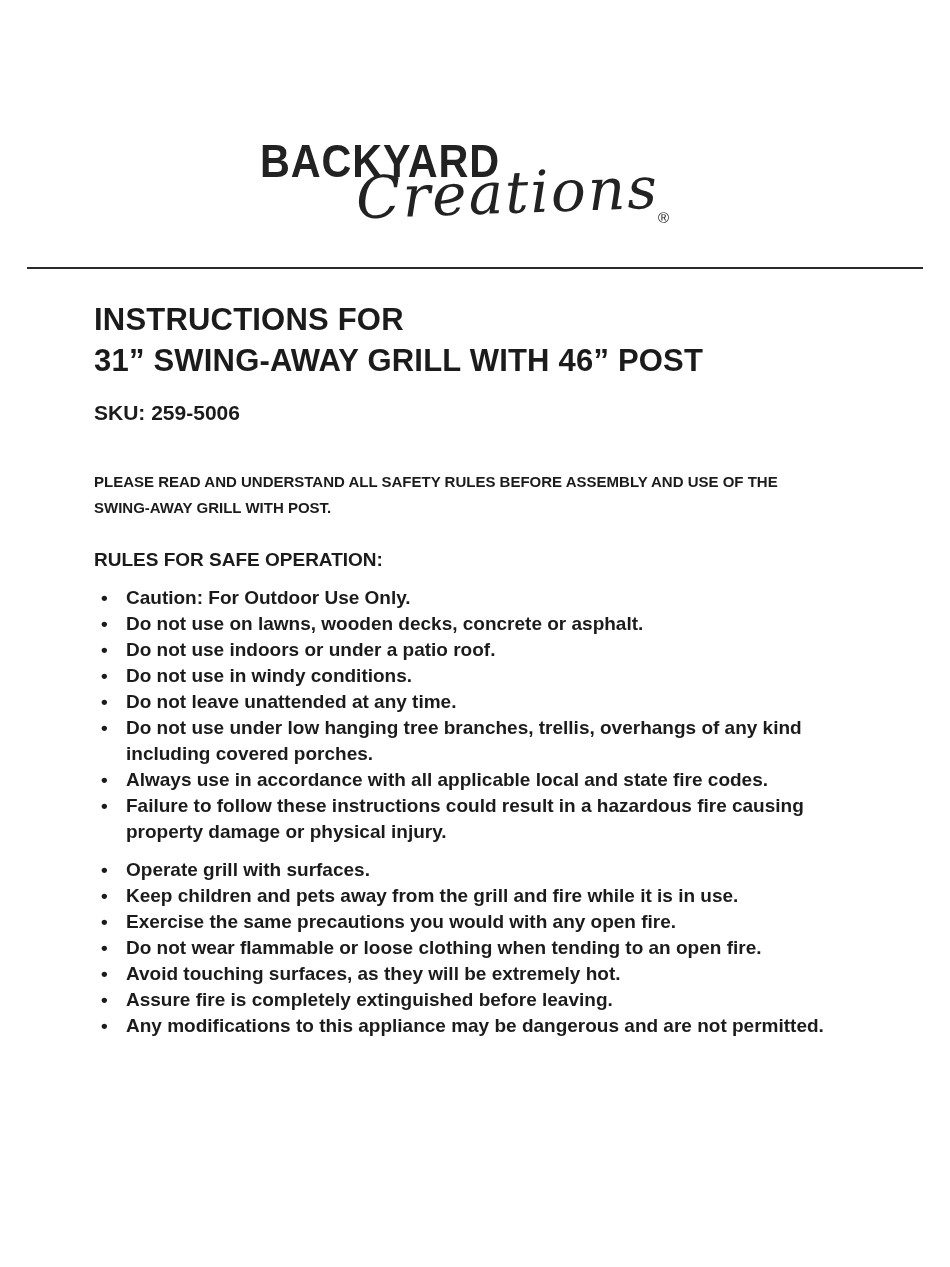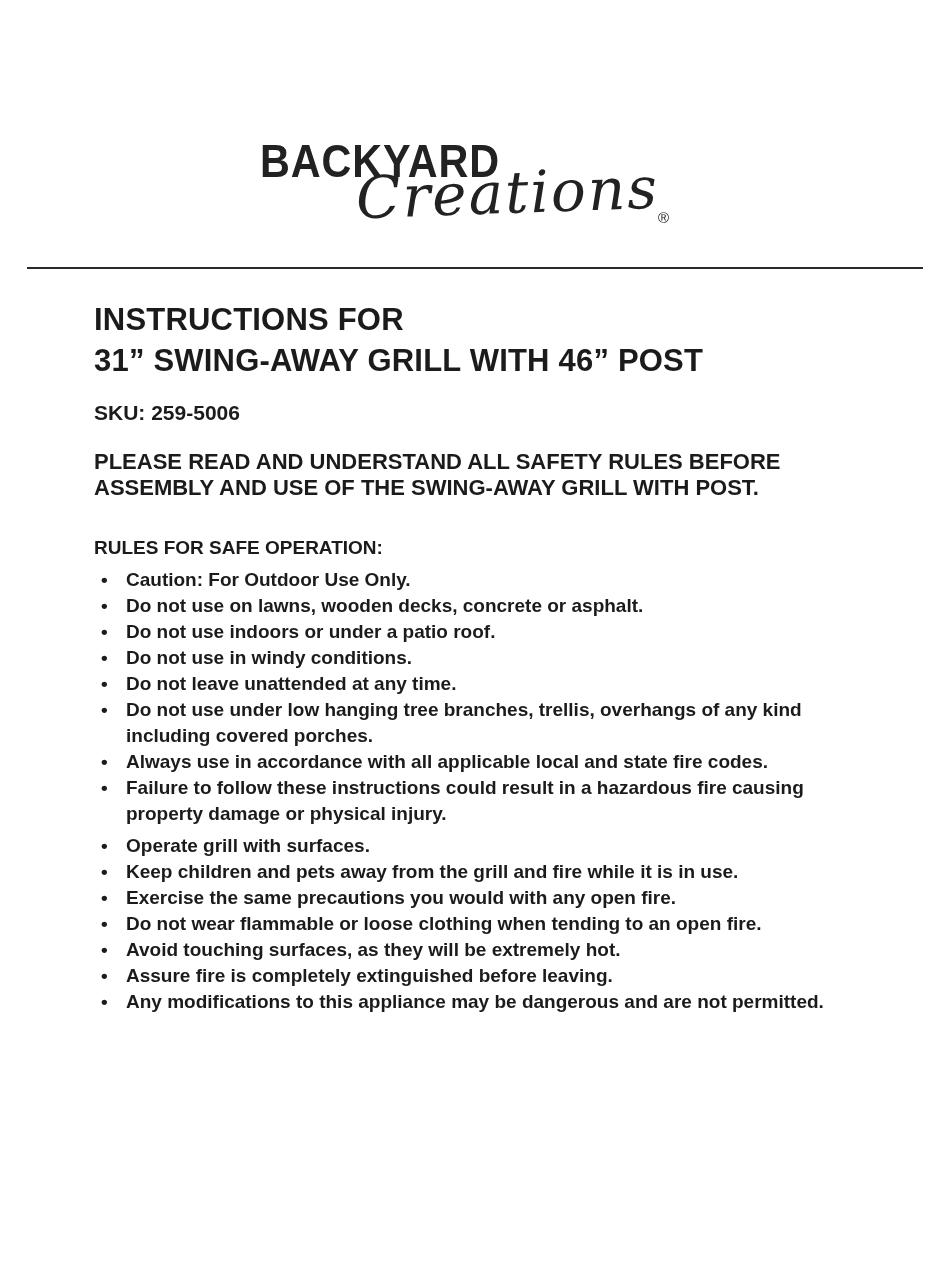--- a/index.html
+++ b/index.html
@@ -89,39 +89,39 @@
     letter-spacing: 0.2px;
   }
   .sku {
     font-size: 21px;
     font-weight: bold;
     margin-top: 20px;
     color: #1b1b1b;
   }
 
   .intro {
-    margin-top: 24px;
-    font-size: 22px;
+    margin-top: 44px;
+    font-size: 15px;
     font-weight: bold;
     line-height: 26px;
     max-width: 700px;
     color: #1b1b1b;
   }
 
   .section-heading {
-    margin-top: 34px;
+    margin-top: 26px;
     font-size: 19px;
     font-weight: bold;
     line-height: 26px;
     color: #1b1b1b;
   }
 
   ul.bullets {
     list-style: none;
-    margin-top: 6px;
+    margin-top: 12px;
   }
   ul.bullets li {
     position: relative;
     padding-left: 32px;
     font-size: 19px;
     font-weight: bold;
     line-height: 26px;
     max-width: 745px;
     color: #1b1b1b;
   }

